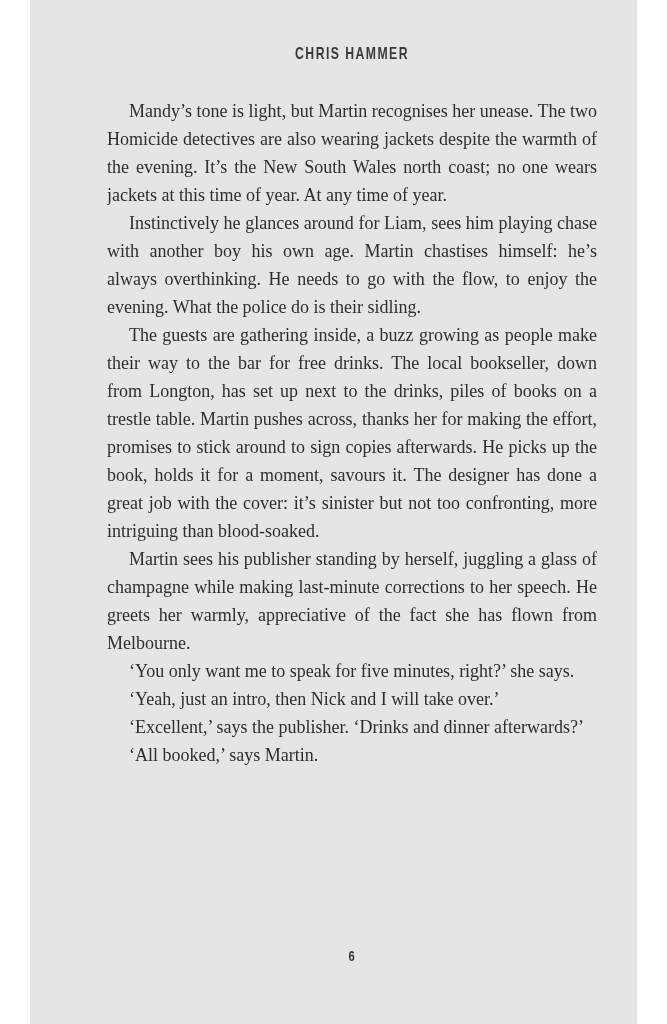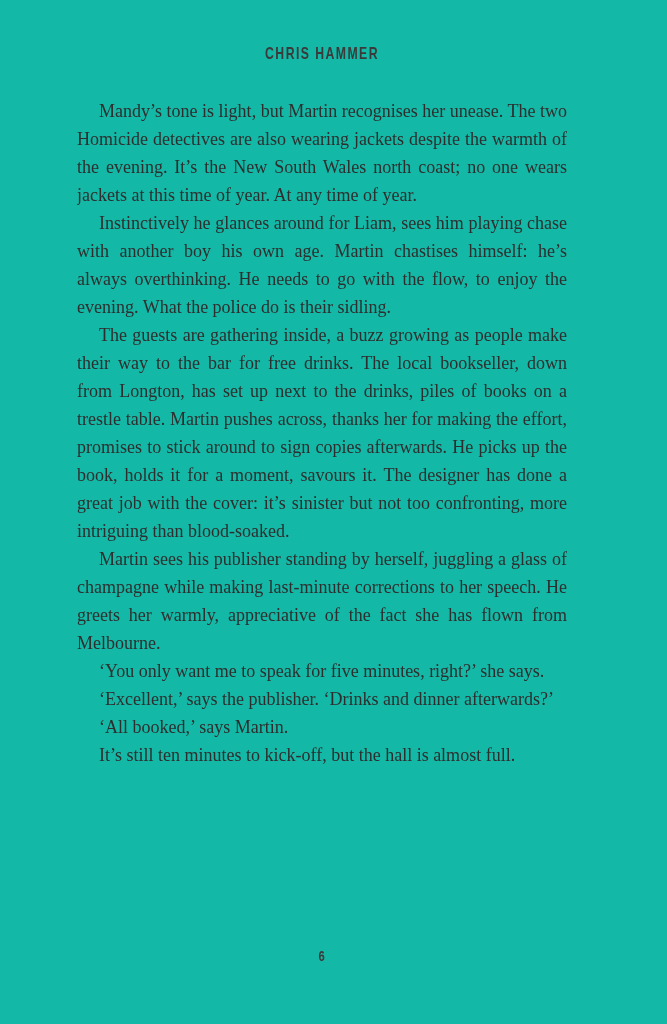--- a/index.html
+++ b/index.html
@@ -2,23 +2,23 @@
 <html><head>
 <meta charset="utf-8">
 <style>
   html, body {
     margin: 0;
     padding: 0;
     background: #ffffff;
   }
   .book-page {
     position: relative;
-    width: 667px;
+    width: 607px;
     height: 1024px;
-    background: #14b8a6;
+    background: #e5e5e5;
     margin: 0 auto;
     overflow: hidden;
   }
   .running-header {
     position: absolute;
     top: 44px;
     left: 77px;
     width: 490px;
     text-align: center;
     font-family: "Liberation Sans", sans-serif;
@@ -68,19 +68,19 @@
 
 <div class="book-page">
   <div class="running-header">CHRIS HAMMER</div>
 
   <div class="body-text">
       <p>Mandy’s tone is light, but Martin recognises her unease. The two Homicide detectives are also wearing jackets despite the warmth of the evening. It’s the New South Wales north coast; no one wears jackets at this time of year. At any time of year.</p>
       <p>Instinctively he glances around for Liam, sees him playing chase with another boy his own age. Martin chastises himself: he’s always overthinking. He needs to go with the flow, to enjoy the evening. What the police do is their sidling.</p>
       <p>The guests are gathering inside, a buzz growing as people make their way to the bar for free drinks. The local bookseller, down from Longton, has set up next to the drinks, piles of books on a trestle table. Martin pushes across, thanks her for making the effort, promises to stick around to sign copies afterwards. He picks up the book, holds it for a moment, savours it. The designer has done a great job with the cover: it’s sinister but not too confronting, more intriguing than blood-soaked.</p>
       <p>Martin sees his publisher standing by herself, juggling a glass of champagne while making last-minute corrections to her speech. He greets her warmly, appreciative of the fact she has flown from Melbourne.</p>
       <p>‘You only want me to speak for five minutes, right?’ she says.</p>
+      <p>‘Yeah, just an intro, then Nick and I will take over.’</p>
       <p>‘Excellent,’ says the publisher. ‘Drinks and dinner afterwards?’</p>
       <p>‘All booked,’ says Martin.</p>
-      <p>It’s still ten minutes to kick-off, but the hall is almost full.</p>
     </div>
 
   <div class="page-number">6</div>
 </div>
 
 </body></html>

